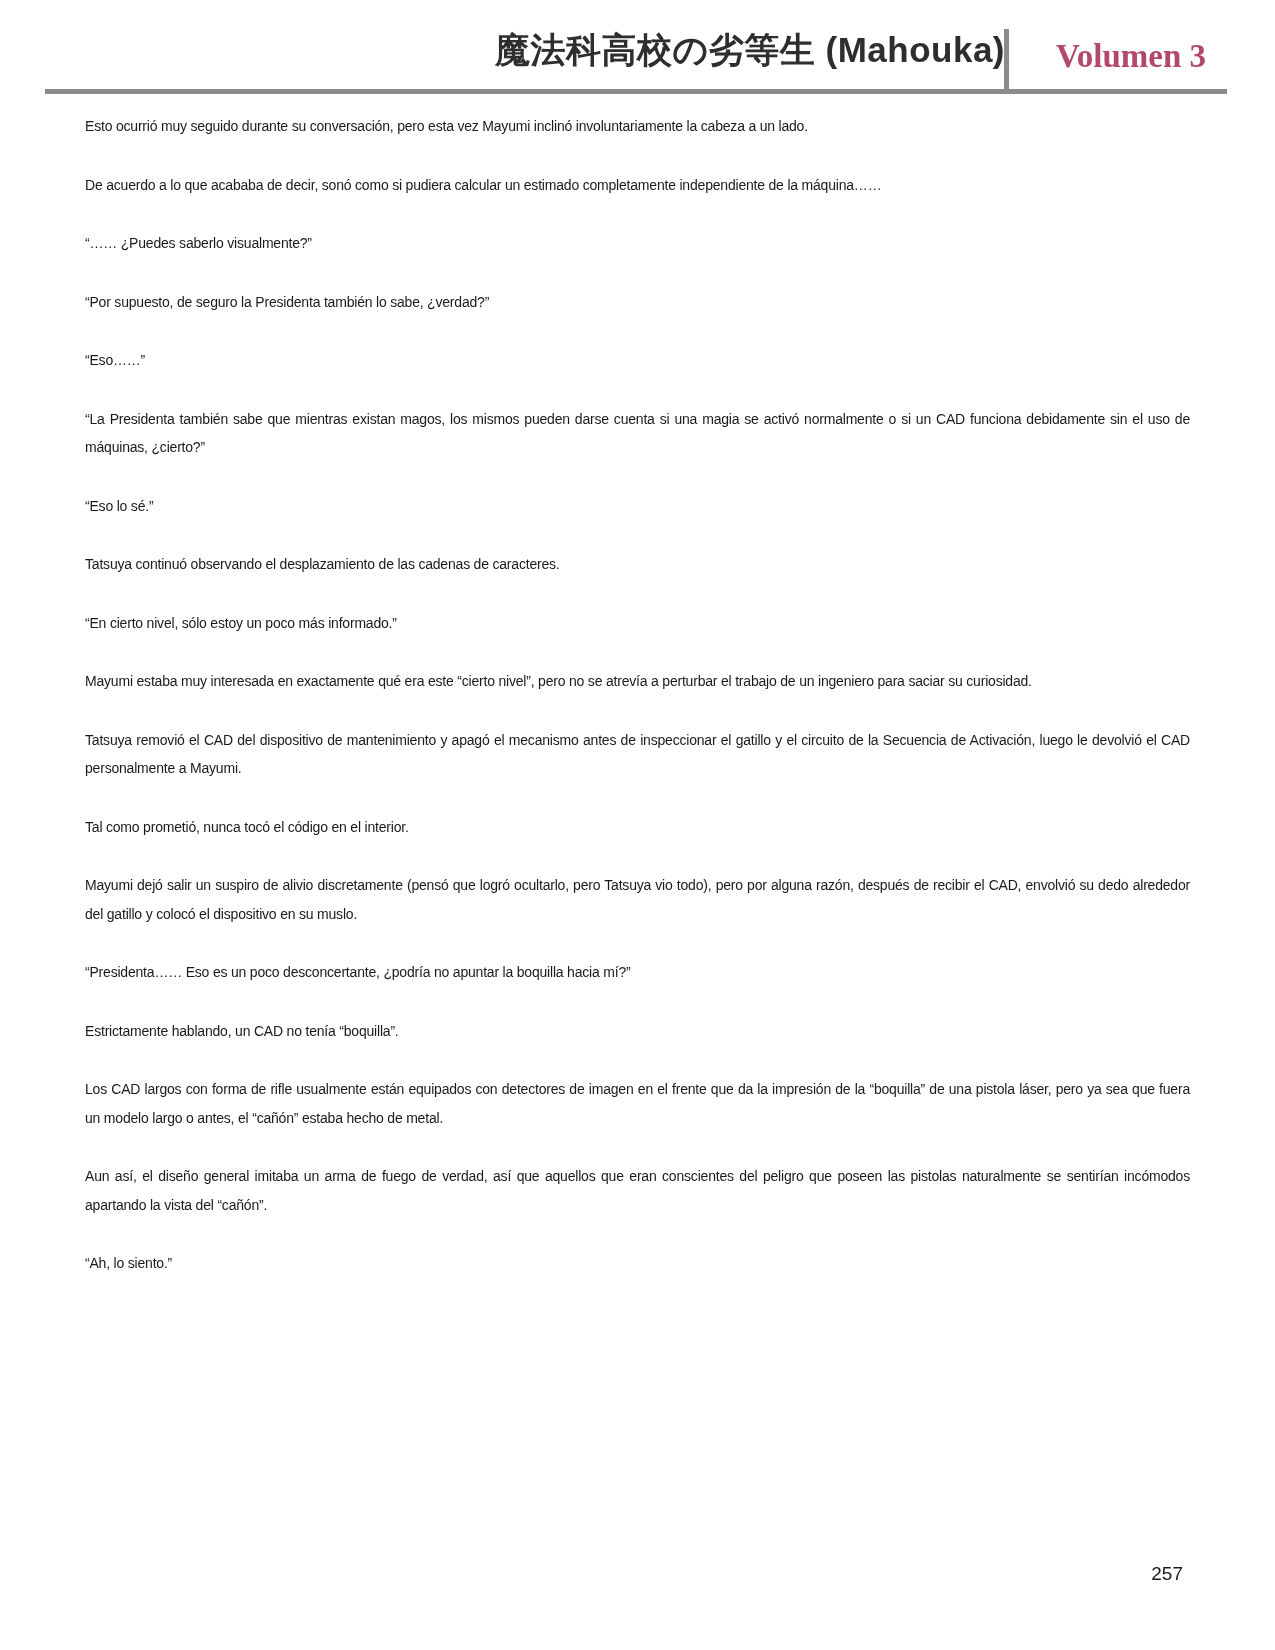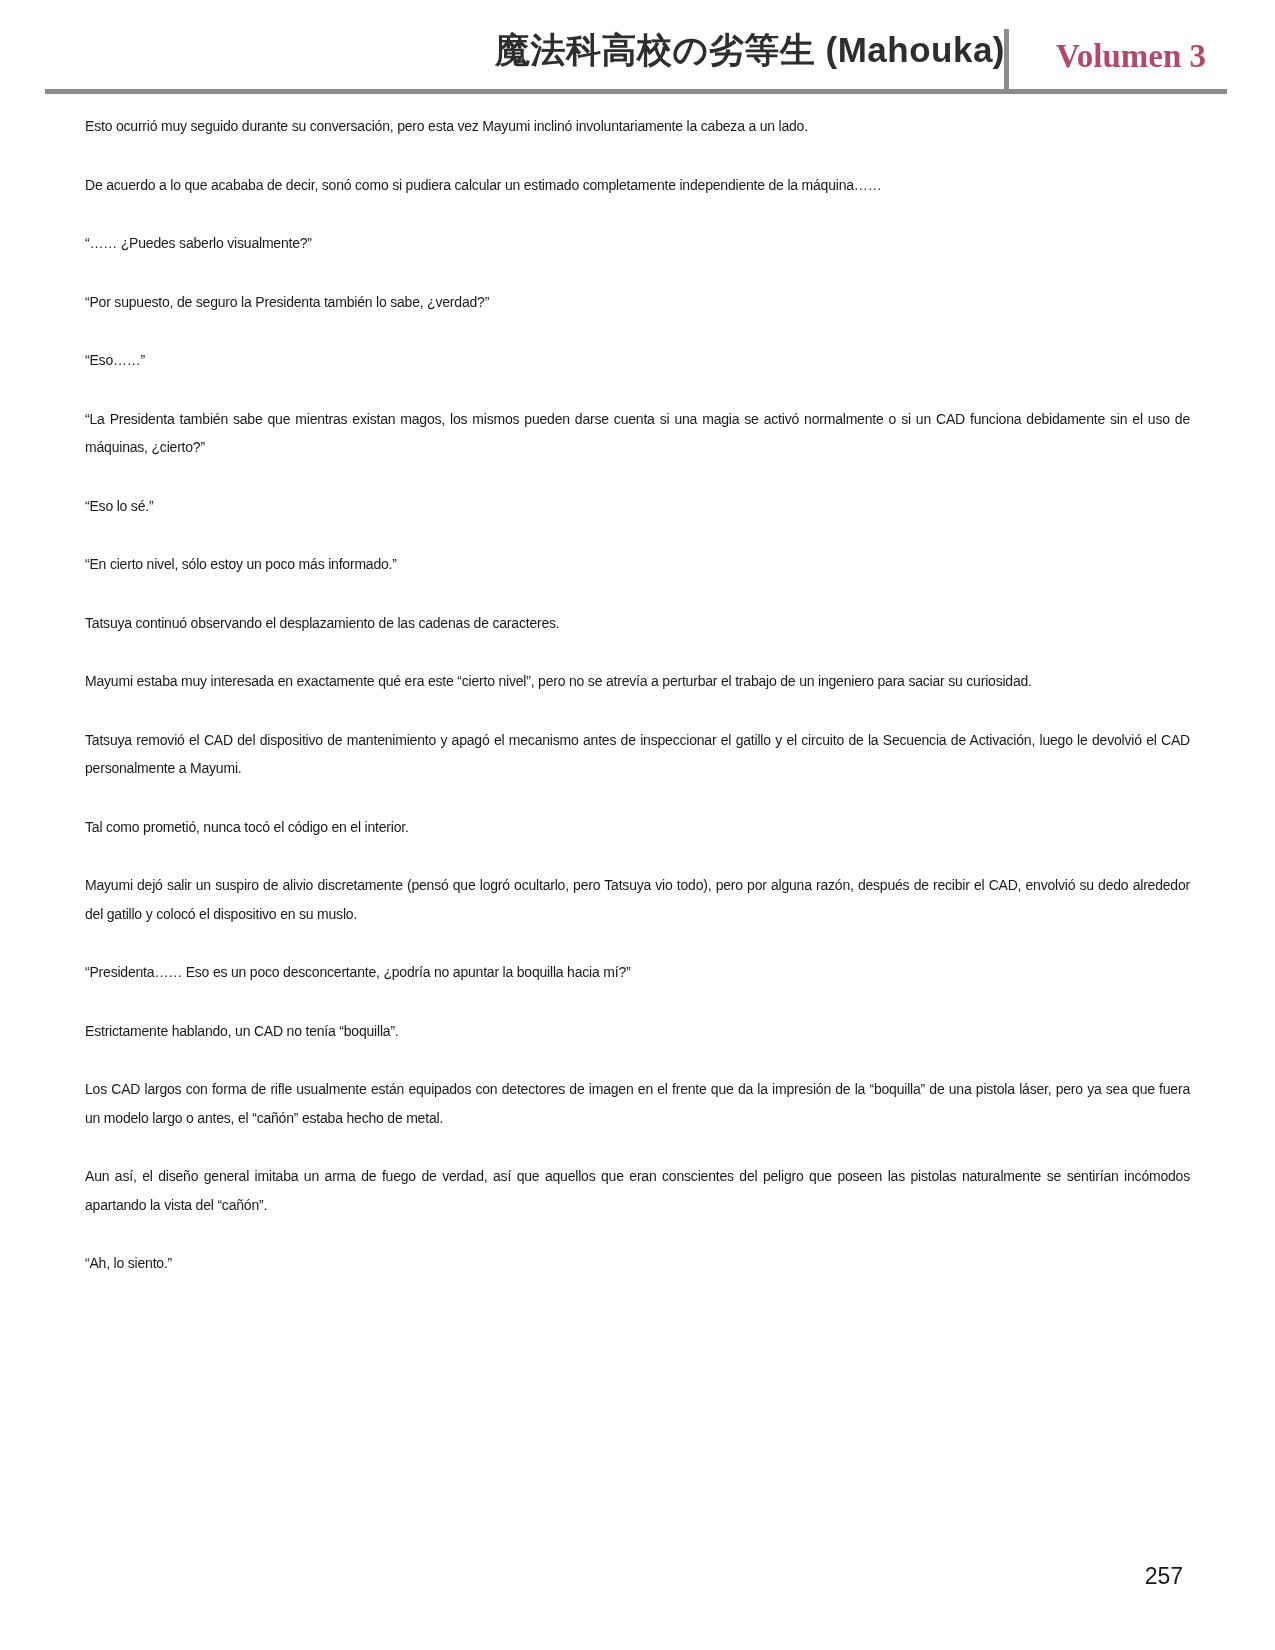--- a/index.html
+++ b/index.html
@@ -72,21 +72,21 @@
     letter-spacing: -0.2px;
     text-align: justify;
     color: #1a1a1a;
   }
 
   
   .page-number {
     position: absolute;
     right: 92px;
     top: 1563px;
-    font-size: 23px;
+    font-size: 19px;
     color: #1a1a1a;
   }
 </style>
 </head>
 <body>
 
 <div class="page">
 
   <div class="header-title">魔法科高校の劣等生 (Mahouka)</div>
 
@@ -97,22 +97,22 @@
   <div class="header-rule" style="background: rgb(140, 140, 140);"></div>
 
   <div class="body-text">
       <p>Esto ocurrió muy seguido durante su conversación, pero esta vez Mayumi inclinó involuntariamente la cabeza a un lado.</p>
       <p>De acuerdo a lo que acababa de decir, sonó como si pudiera calcular un estimado completamente independiente de la máquina……</p>
       <p>“…… ¿Puedes saberlo visualmente?”</p>
       <p>“Por supuesto, de seguro la Presidenta también lo sabe, ¿verdad?”</p>
       <p>“Eso……”</p>
       <p>“La Presidenta también sabe que mientras existan magos, los mismos pueden darse cuenta si una magia se activó normalmente o si un CAD funciona debidamente sin el uso de máquinas, ¿cierto?”</p>
       <p>“Eso lo sé.”</p>
+      <p>Tatsuya continuó observando el desplazamiento de las cadenas de caracteres.</p>
       <p>“En cierto nivel, sólo estoy un poco más informado.”</p>
-      <p>Tatsuya continuó observando el desplazamiento de las cadenas de caracteres.</p>
       <p>Mayumi estaba muy interesada en exactamente qué era este “cierto nivel”, pero no se atrevía a perturbar el trabajo de un ingeniero para saciar su curiosidad.</p>
       <p>Tatsuya removió el CAD del dispositivo de mantenimiento y apagó el mecanismo antes de inspeccionar el gatillo y el circuito de la Secuencia de Activación, luego le devolvió el CAD personalmente a Mayumi.</p>
       <p>Tal como prometió, nunca tocó el código en el interior.</p>
       <p>Mayumi dejó salir un suspiro de alivio discretamente (pensó que logró ocultarlo, pero Tatsuya vio todo), pero por alguna razón, después de recibir el CAD, envolvió su dedo alrededor del gatillo y colocó el dispositivo en su muslo.</p>
       <p>“Presidenta…… Eso es un poco desconcertante, ¿podría no apuntar la boquilla hacia mí?”</p>
       <p>Estrictamente hablando, un CAD no tenía “boquilla”.</p>
       <p>Los CAD largos con forma de rifle usualmente están equipados con detectores de imagen en el frente que da la impresión de la “boquilla” de una pistola láser, pero ya sea que fuera un modelo largo o antes, el “cañón” estaba hecho de metal.</p>
       <p>Aun así, el diseño general imitaba un arma de fuego de verdad, así que aquellos que eran conscientes del peligro que poseen las pistolas naturalmente se sentirían incómodos apartando la vista del “cañón”.</p>
       <p>“Ah, lo siento.”</p>
     </div>

